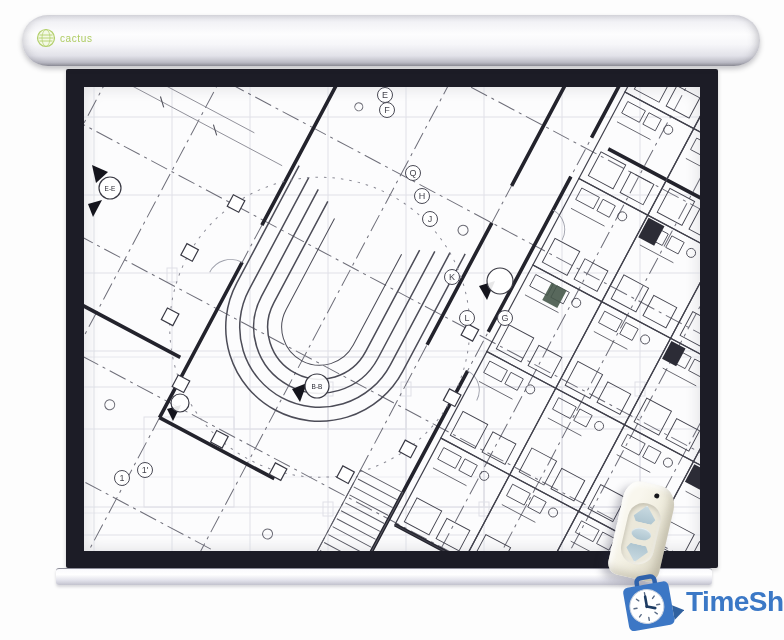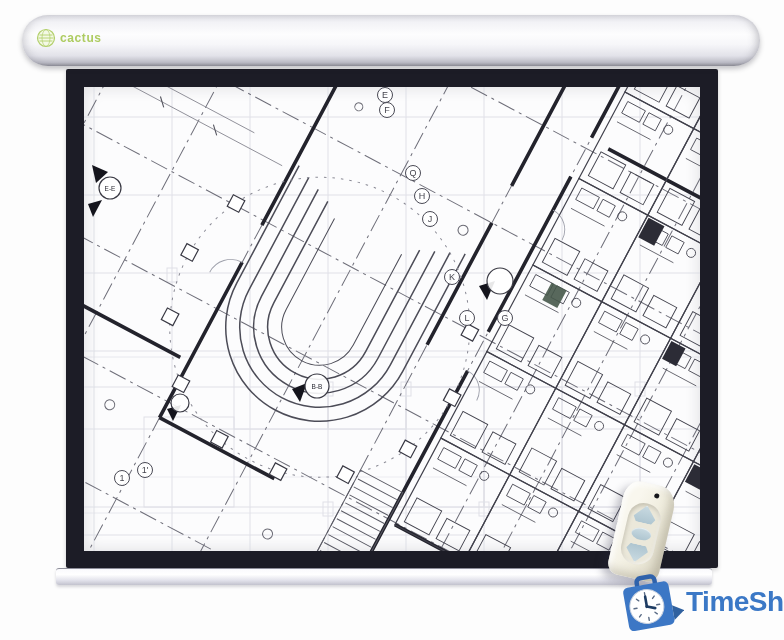--- a/index.html
+++ b/index.html
@@ -7,21 +7,21 @@
          font-family:"Liberation Sans", sans-serif;}
 
   
   .casing{position:absolute;left:22px;top:15px;width:738px;height:51px;
           border-radius:26px/25px;
           background:linear-gradient(180deg,#dcdce2 0%,#f2f2f6 14%,#fdfdfe 38%,#f6f6f9 58%,#e2e2e9 80%,#b9b9c3 94%,#8f8f99 100%);
           box-shadow:inset -8px 0 10px -6px rgba(60,60,75,.35), inset 8px 0 10px -6px rgba(60,60,75,.25),
                      0 3px 5px rgba(30,30,45,.25);
           z-index:4;}
   .brand{position:absolute;left:14px;top:13px;display:flex;align-items:center;gap:4px;}
-  .brand-text{font-size:12px;font-weight:bold;letter-spacing:.6px;color:#aecc62;}
+  .brand-text{font-size:10px;font-weight:normal;letter-spacing:.6px;color:#aecc62;}
 
   
   .frame{position:absolute;left:66px;top:69px;width:652px;height:499px;background:#1c1c26;
          border-radius:2px;z-index:1;box-shadow:0 2px 4px rgba(20,20,30,.2);}
   .surface{position:absolute;left:18px;top:18px;width:616px;height:464px;background:#fcfcfd;
            overflow:hidden;box-shadow:inset 0 0 16px rgba(25,25,40,.14);}
   .surface svg{display:block;}
 
   
   .bar{position:absolute;left:56px;top:568px;width:656px;height:16px;border-radius:3px;

